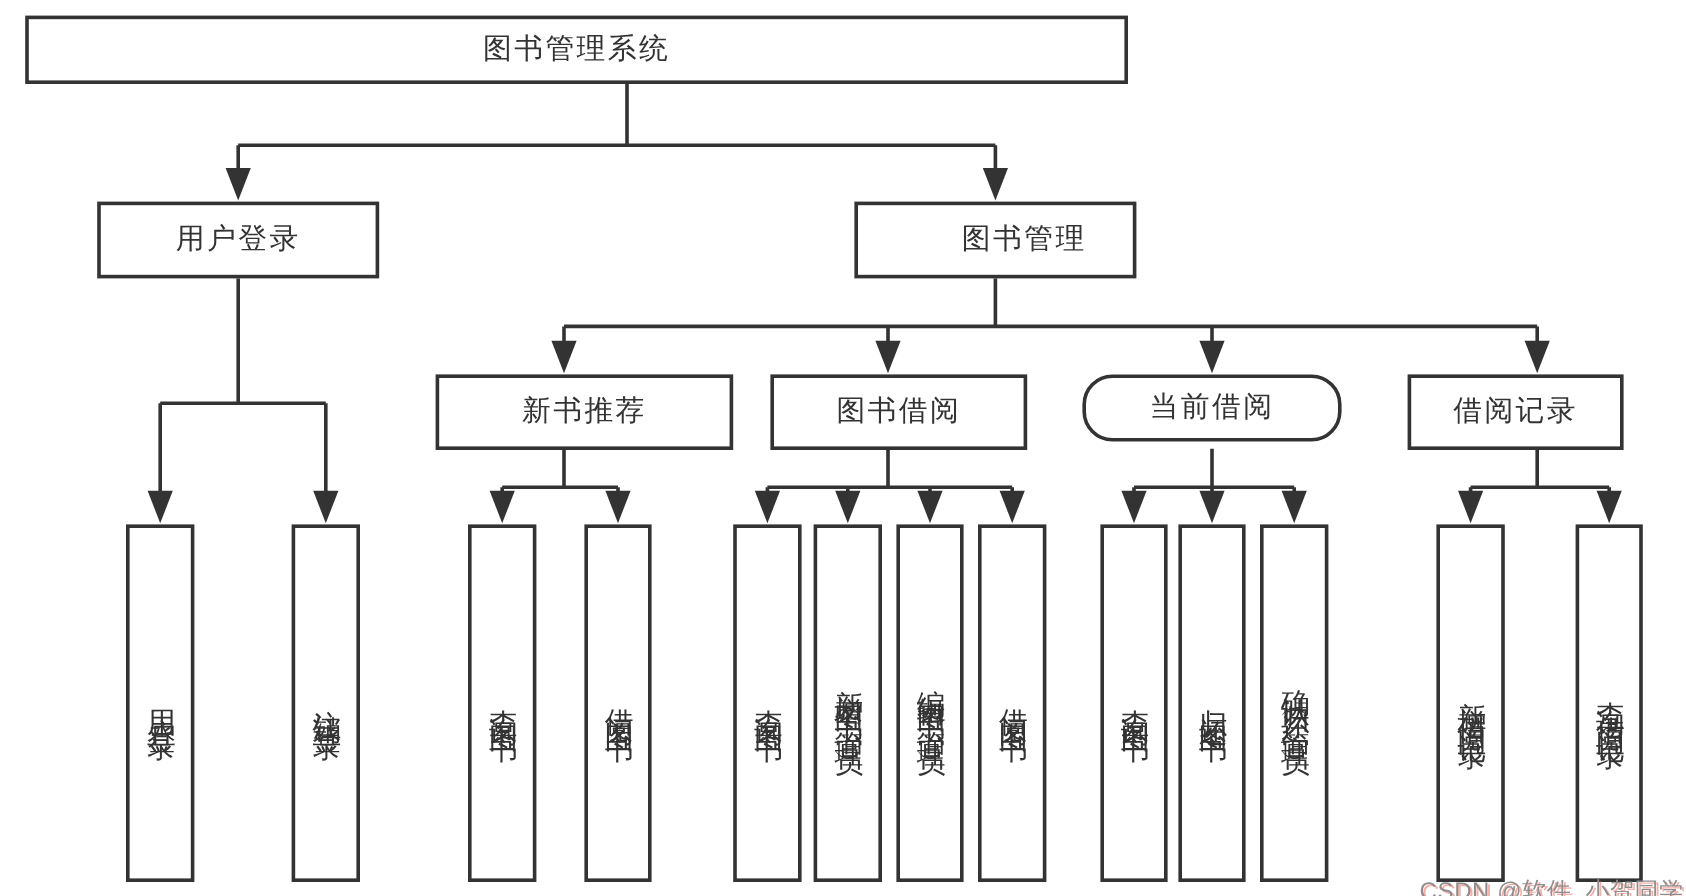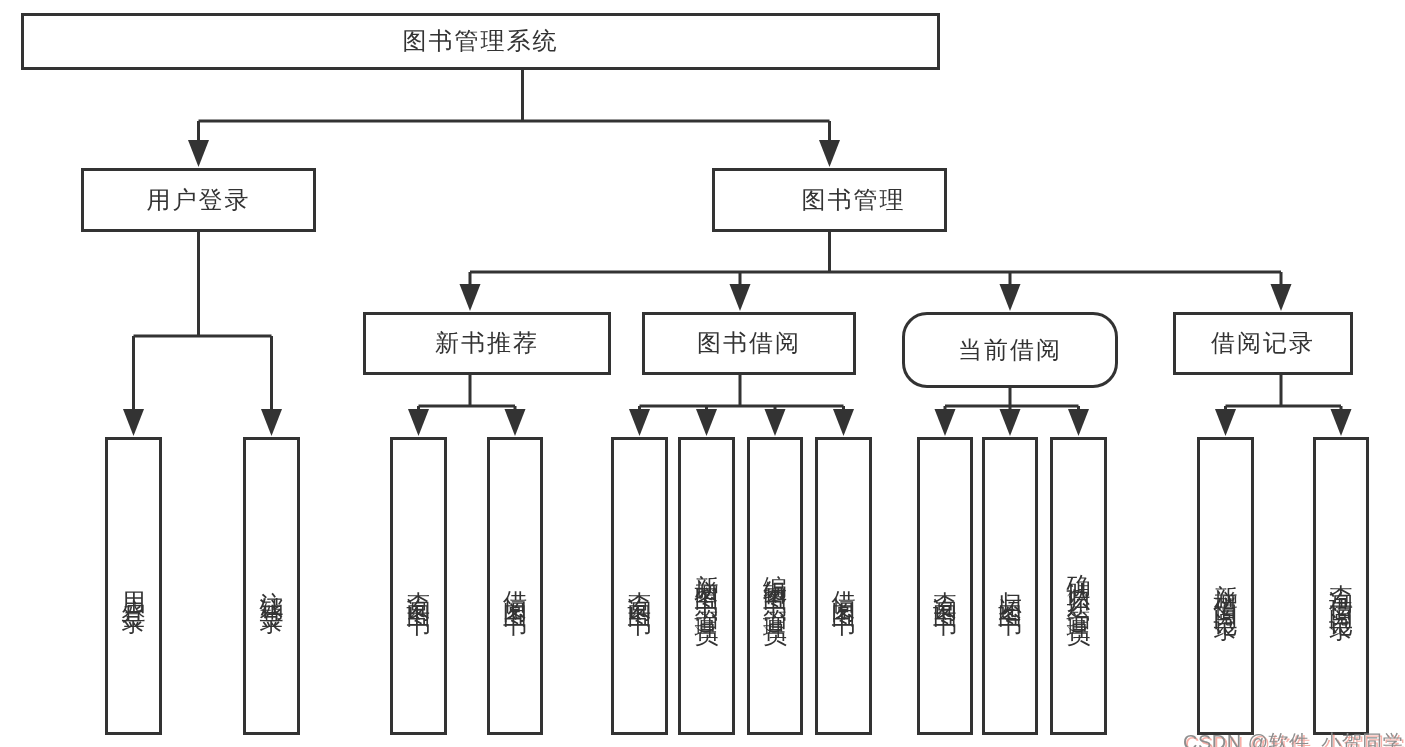--- a/index.html
+++ b/index.html
@@ -96,21 +96,21 @@
     </g>
   </svg>
 
   <div class="node" style="left:21px; top:13px; width:919px; height:57px;">图书管理系统</div>
 
   <div class="node" style="left:81px; top:168px; width:235px; height:64px;">用户登录</div>
   <div class="node" style="left:712px; top:168px; width:235px; height:64px;padding-left:48px;">图书管理</div>
 
   <div class="node" style="left:363px; top:312px; width:248px; height:63px;">新书推荐</div>
   <div class="node" style="left:642px; top:312px; width:214px; height:63px;">图书借阅</div>
-  <div class="node" style="left:902px; top:312px; width:216px; height:76px;border-radius:25px;">当前借阅</div>
+  <div class="node" style="left:902px; top:312px; width:216px; height:56px;border-radius:25px;">当前借阅</div>
   <div class="node" style="left:1173px; top:312px; width:180px; height:63px;">借阅记录</div>
 
   <div class="node vnode" style="left:105px; width:57px;">用户登录</div>
   <div class="node vnode" style="left:243px; width:57px;">注销登录</div>
 
   <div class="node vnode" style="left:390px; width:57px;">查询图书</div>
   <div class="node vnode" style="left:487px; width:56px;">借阅图书</div>
 
   <div class="node vnode" style="left:611px; width:57px;">查询图书</div>
   <div class="node vnode" style="left:678px; width:57px;">新增图书（管理员）</div>

